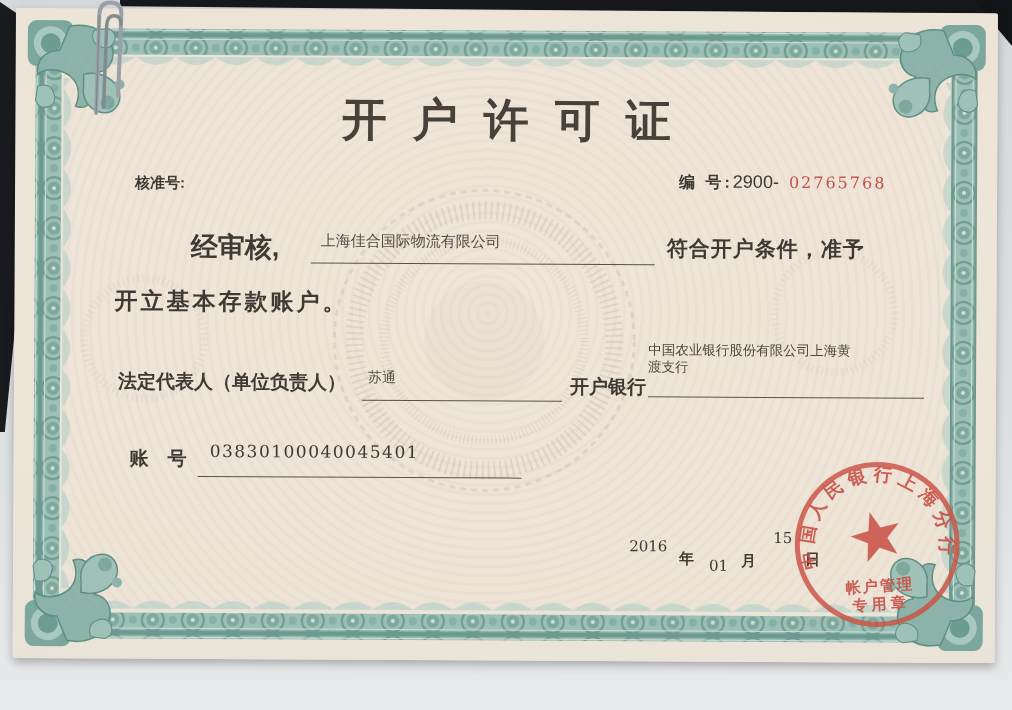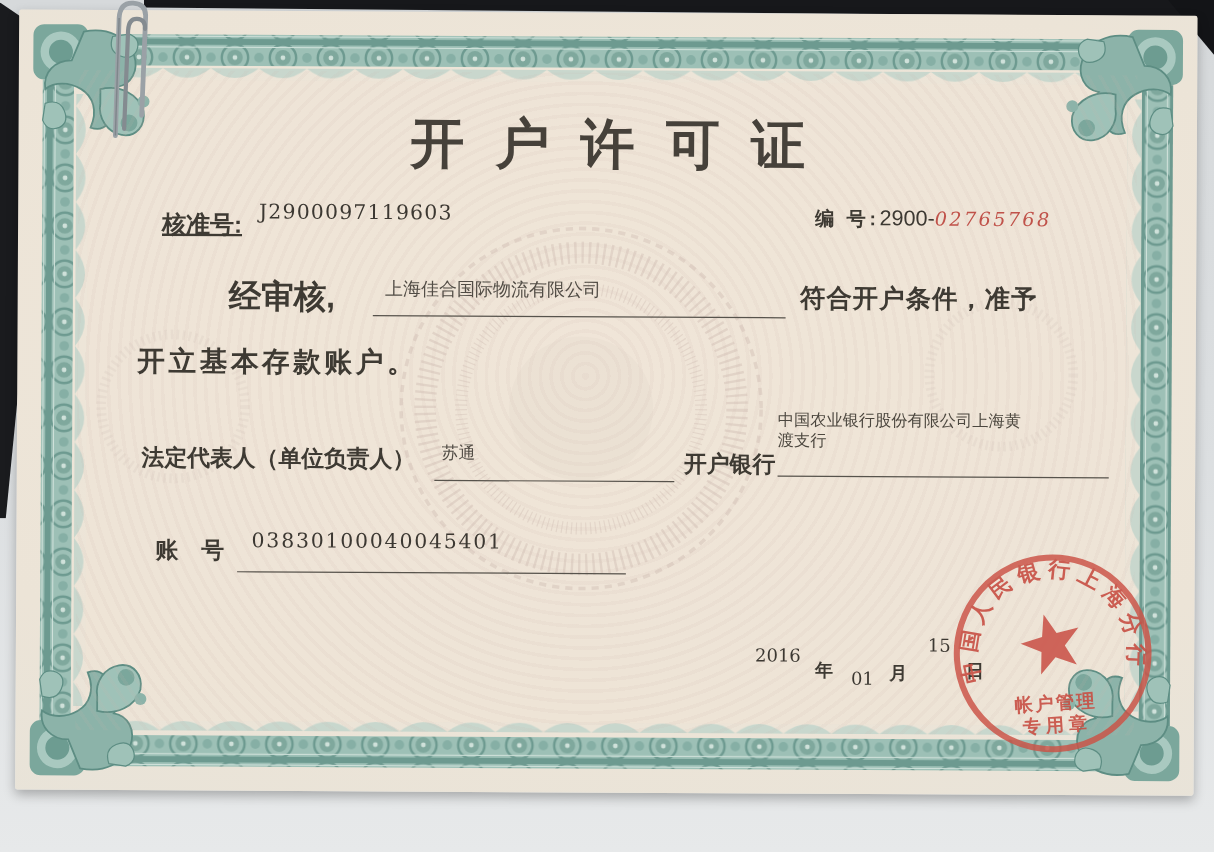--- a/index.html
+++ b/index.html
@@ -26,26 +26,26 @@
   .cert .speckle{left:50px;top:50px;right:50px;bottom:50px;
     background:repeating-radial-gradient(circle at 48% 46%,rgba(203,178,170,.10) 0 3px,transparent 3px 9px);
     pointer-events:none;}
   .frame-svg{left:0;top:0;}
   .lbl{font-weight:700;color:var(--ink,#3e3a33);}
   .ser{font-family:"DejaVu Serif",serif;}
   .title{left:0;top:80px;width:100%;text-align:center;text-indent:26px;
     font-family:"DejaVu Serif",serif;font-weight:700;font-size:45px;
     letter-spacing:26px;color:#46413a;}
   .approval{left:120px;top:158px;display:flex;align-items:flex-start;}
-  .approval .lbl{font-size:20px;padding-top:7px;text-decoration:underline;}
+  .approval .lbl{font-size:15px;padding-top:7px;}
   .approval .val{font-size:17px;margin-left:14px;color:#3c3832;letter-spacing:1px;}
   .serial{left:664px;top:160px;display:flex;align-items:baseline;}
   .serial .lbl{font-size:16px;letter-spacing:3px;}
   .serial .pref{font-size:18px;margin-left:0;color:#3c3832;}
-  .serial .num{font-size:16px;color:var(--serial-red,#c0524a);letter-spacing:2px;font-style:italic;}
+  .serial .num{font-size:16px;margin-left:10px;color:var(--serial-red,#c0524a);letter-spacing:2px;}
   .pre1{left:176px;top:220px;font-size:27px;}
   .company-field{left:296px;top:220px;width:344px;height:33px;
     border-bottom:1.5px solid #57534c;}
   .company-field span{display:block;padding:2px 0 0 10px;font-size:15px;color:#514c45;}
   .suf1{left:652px;top:223px;font-size:21px;letter-spacing:1px;}
   .line2{left:100px;top:277px;font-size:23px;letter-spacing:3px;}
   .rep-label{left:104px;top:360px;font-size:19px;}
   .rep-field{left:348px;top:357px;width:200px;height:33px;border-bottom:1.5px solid #57534c;}
   .rep-field span{display:block;padding:2px 0 0 6px;font-size:14px;color:#514c45;}
   .bank-label{left:556px;top:363px;font-size:19px;}
@@ -159,21 +159,20 @@
         <use href="#cornerFl"></use>
       </g>
   </svg>
 
   <div class="abs speckle"></div>
 
   <div class="abs title">开户许可证</div>
 
   <div class="abs approval">
     <span class="lbl">核准号:</span>
-    <span class="val ser">J2900097119603</span>
   </div>
 
   <div class="abs serial">
     <span class="lbl">编 号:</span>
     <span class="pref">2900-</span>
     <span class="num ser">02765768</span>
   </div>
 
   <div class="abs pre1 lbl">经审核,</div>
   <div class="abs company-field">

